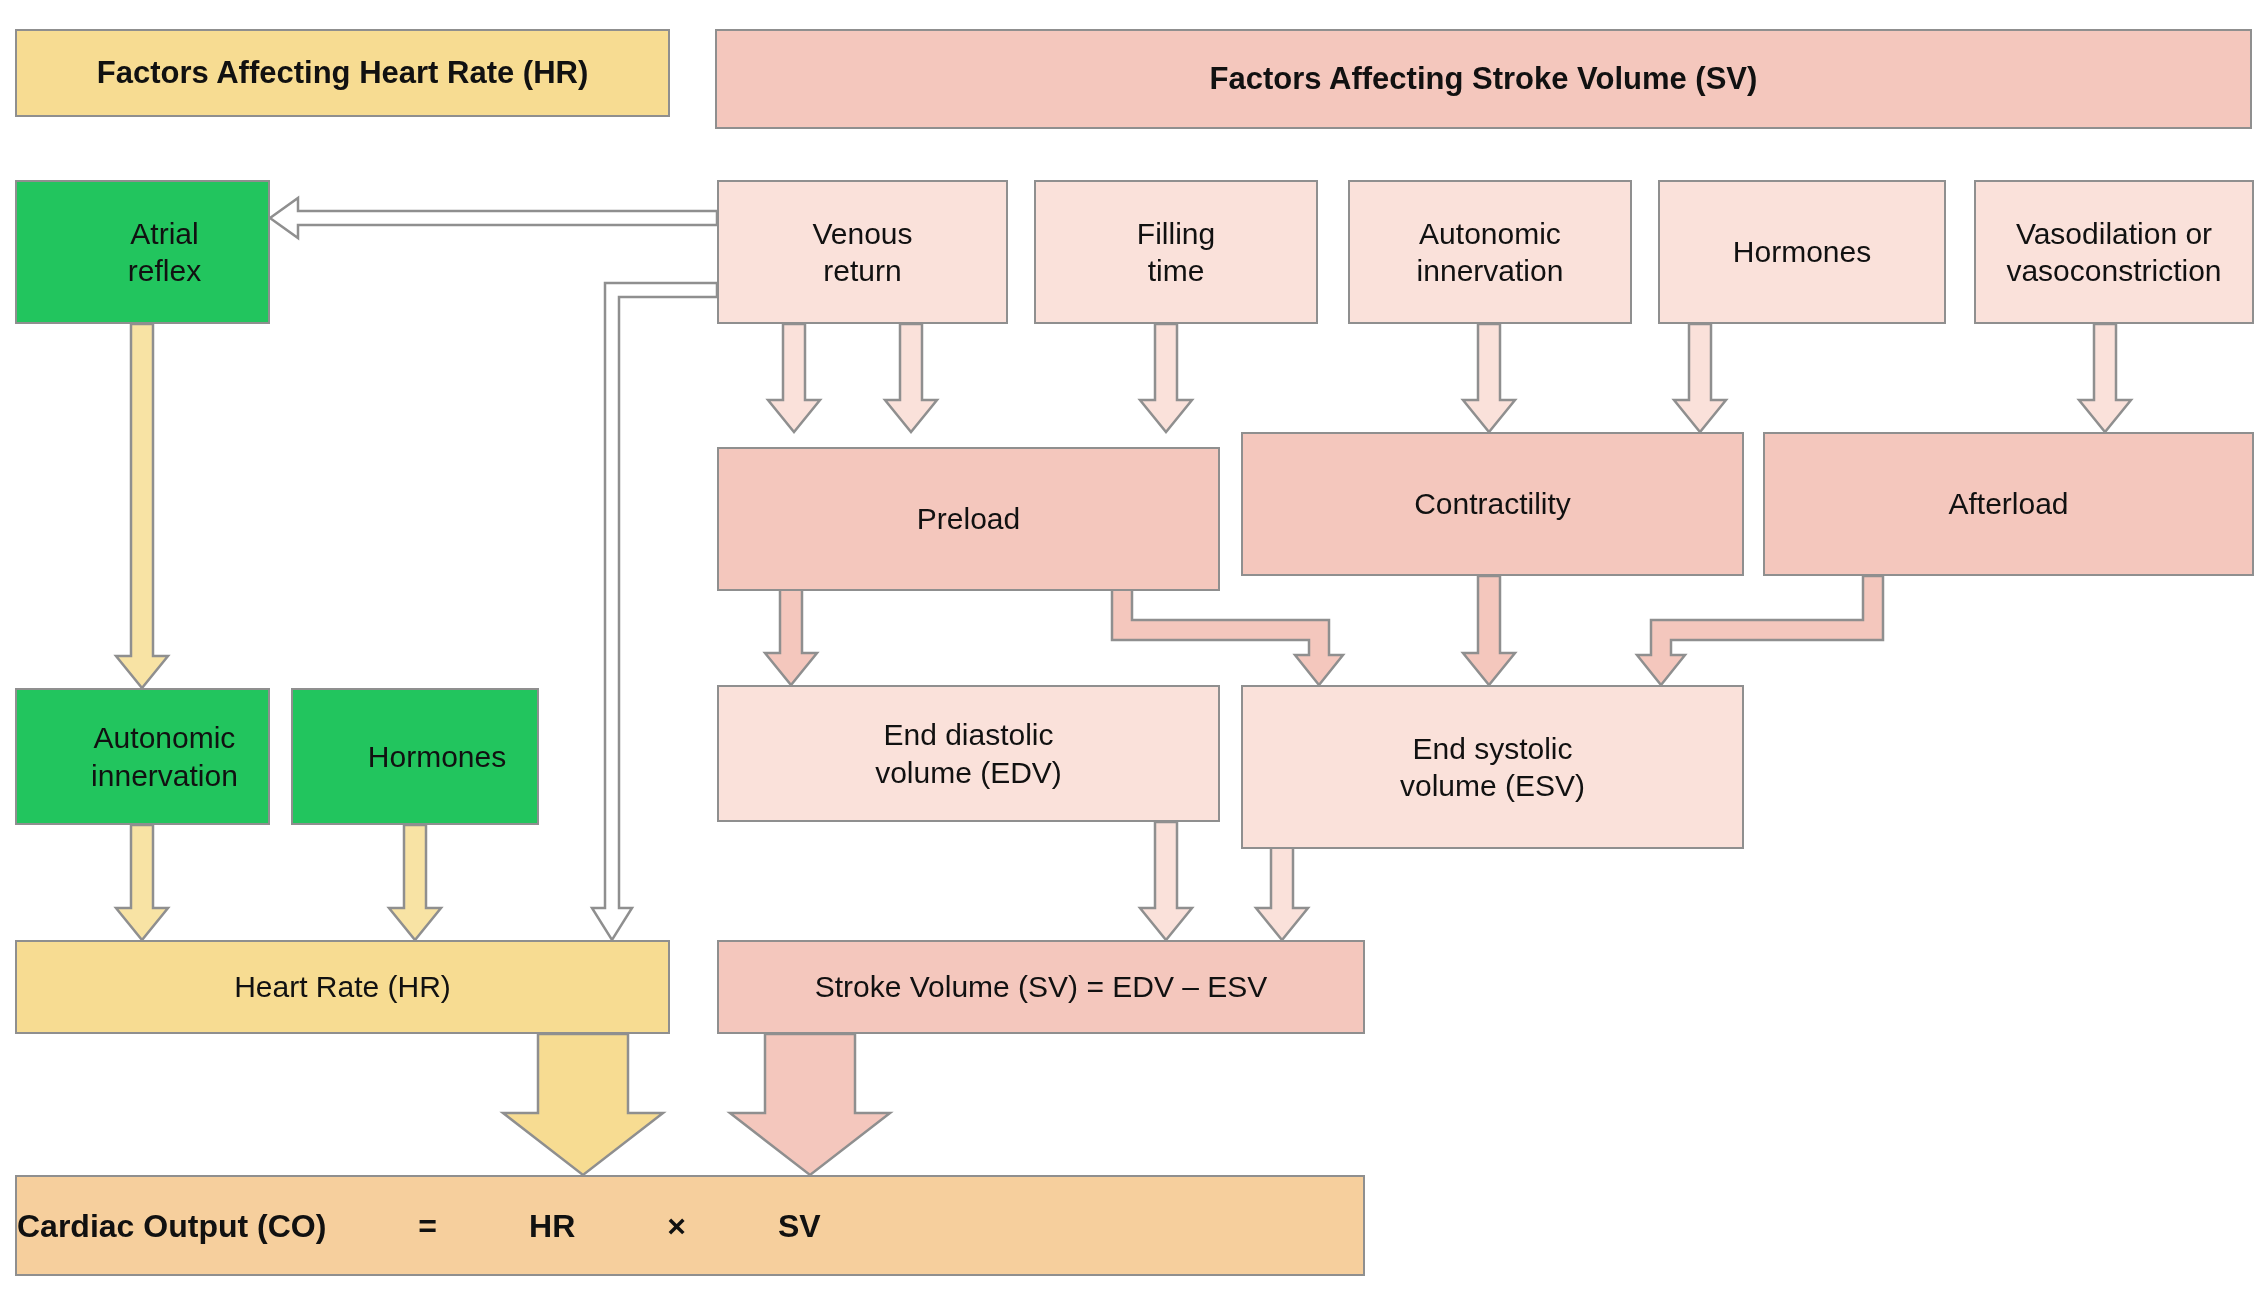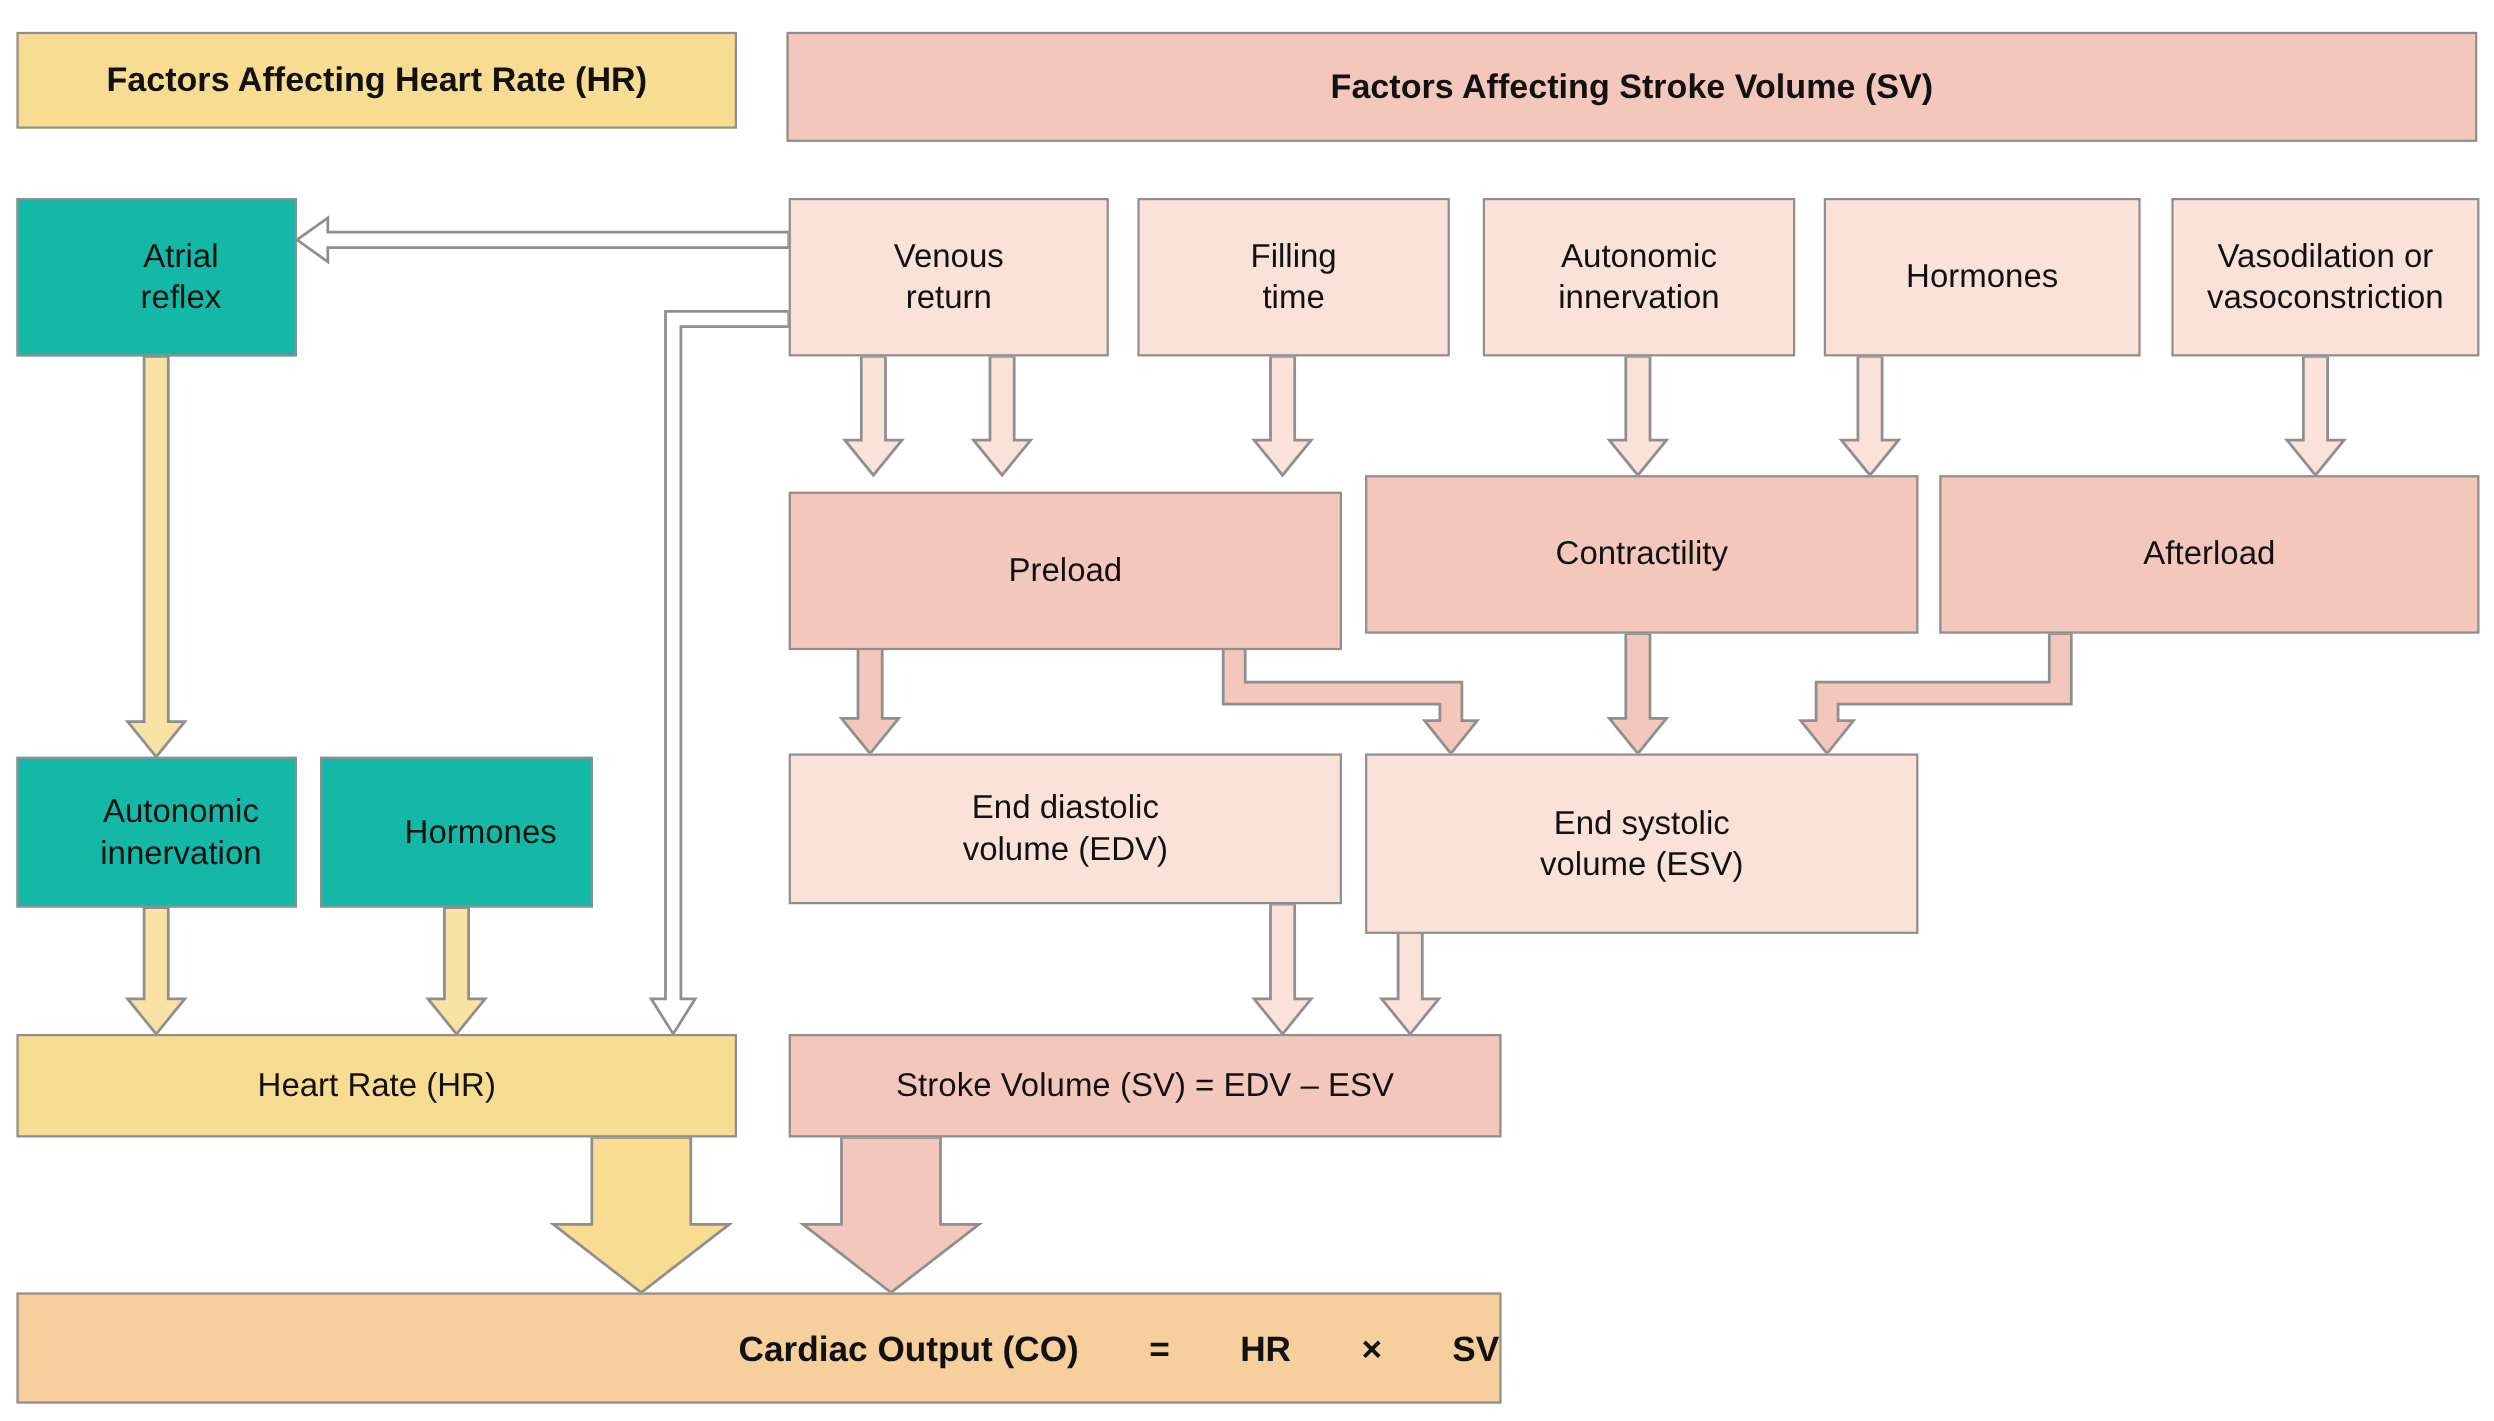--- a/index.html
+++ b/index.html
@@ -19,32 +19,31 @@
     border: 2.5px solid #8f8f8f;
     display: flex;
     align-items: center;
     justify-content: center;
     text-align: center;
     font-size: 30px;
     line-height: 1.25;
     white-space: pre-line;
   }
   .c-yellow-header { background: #f7dc92; }
-  .c-yellow-light  { background: #14b8a6; padding-left: 44px; }
+  .c-yellow-light  { background: #22c55e; padding-left: 44px; }
   .c-pink-header   { background: #f4c7bd; }
   .c-pink-light    { background: #fae1da; }
   .c-pink-mid      { background: #f4c7bd; }
   .c-orange        { background: #f6cf9d; }
   .hdr { font-weight: bold; font-size: 31px; }
   .co-box {
-    justify-content: flex-end;
-    padding-left: 46px;
+    justify-content: flex-start;
     font-weight: bold;
     font-size: 32px;
-    gap: 64px;
+    gap: 92px;
     white-space: nowrap;
   }
   .arrow { stroke: #8f8f8f; stroke-width: 2.5; stroke-linejoin: miter; }
   .a-yellow     { fill: #f8e3a4; }
   .a-yellow-big { fill: #f7dc92; }
   .a-pink-light { fill: #fae1da; }
   .a-pink-mid   { fill: #f4c7bd; }
   .a-white      { fill: #ffffff; }
 </style>
 </head>

